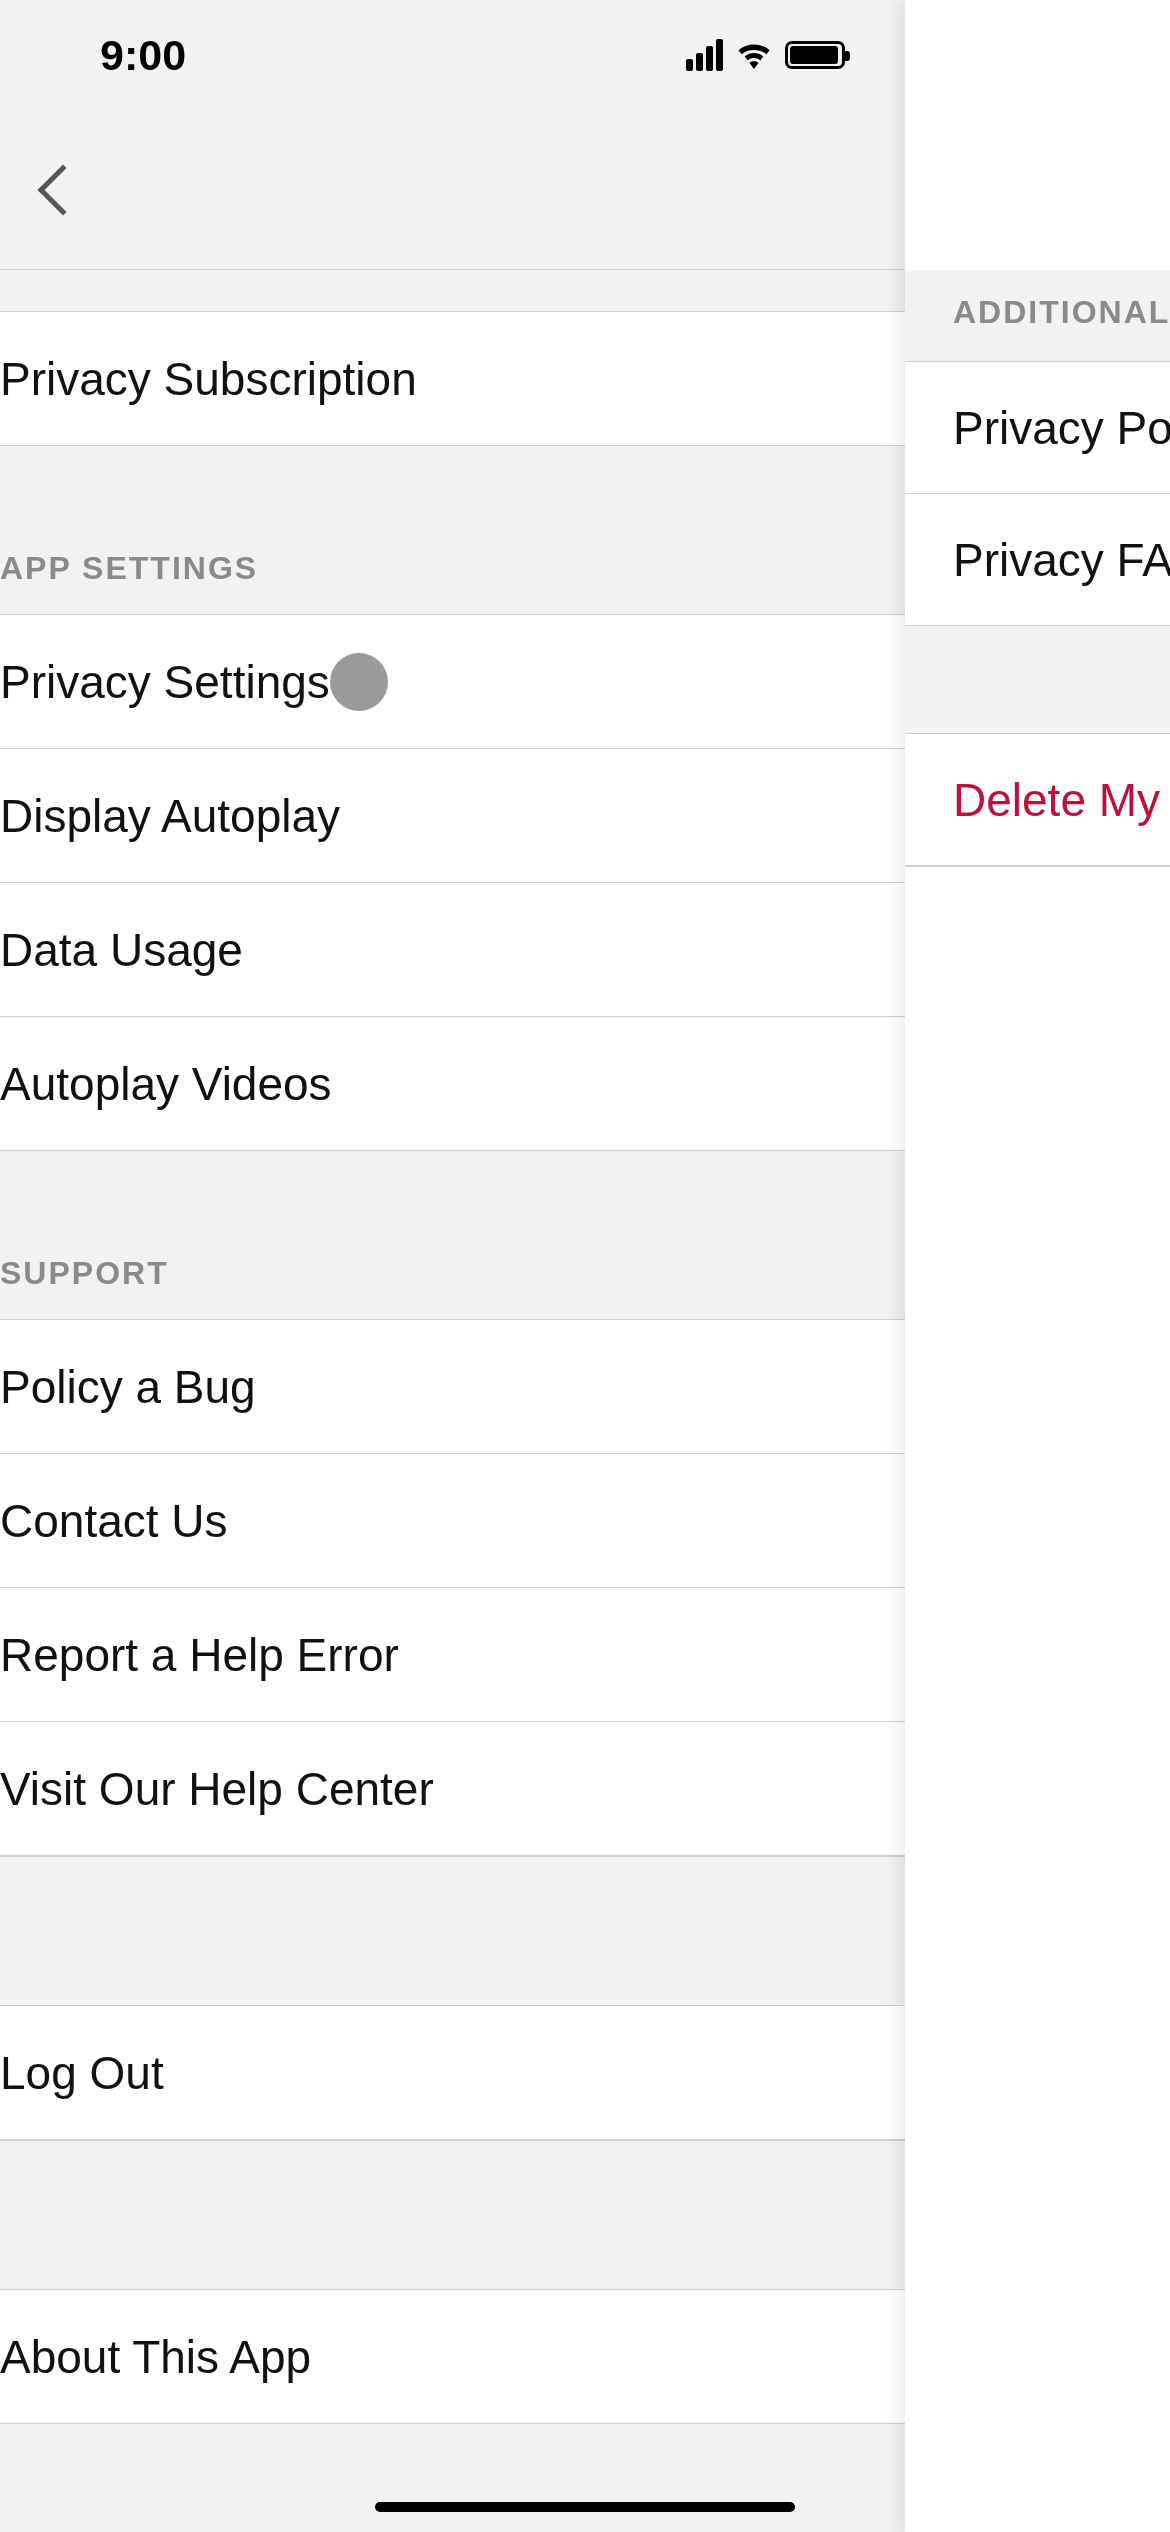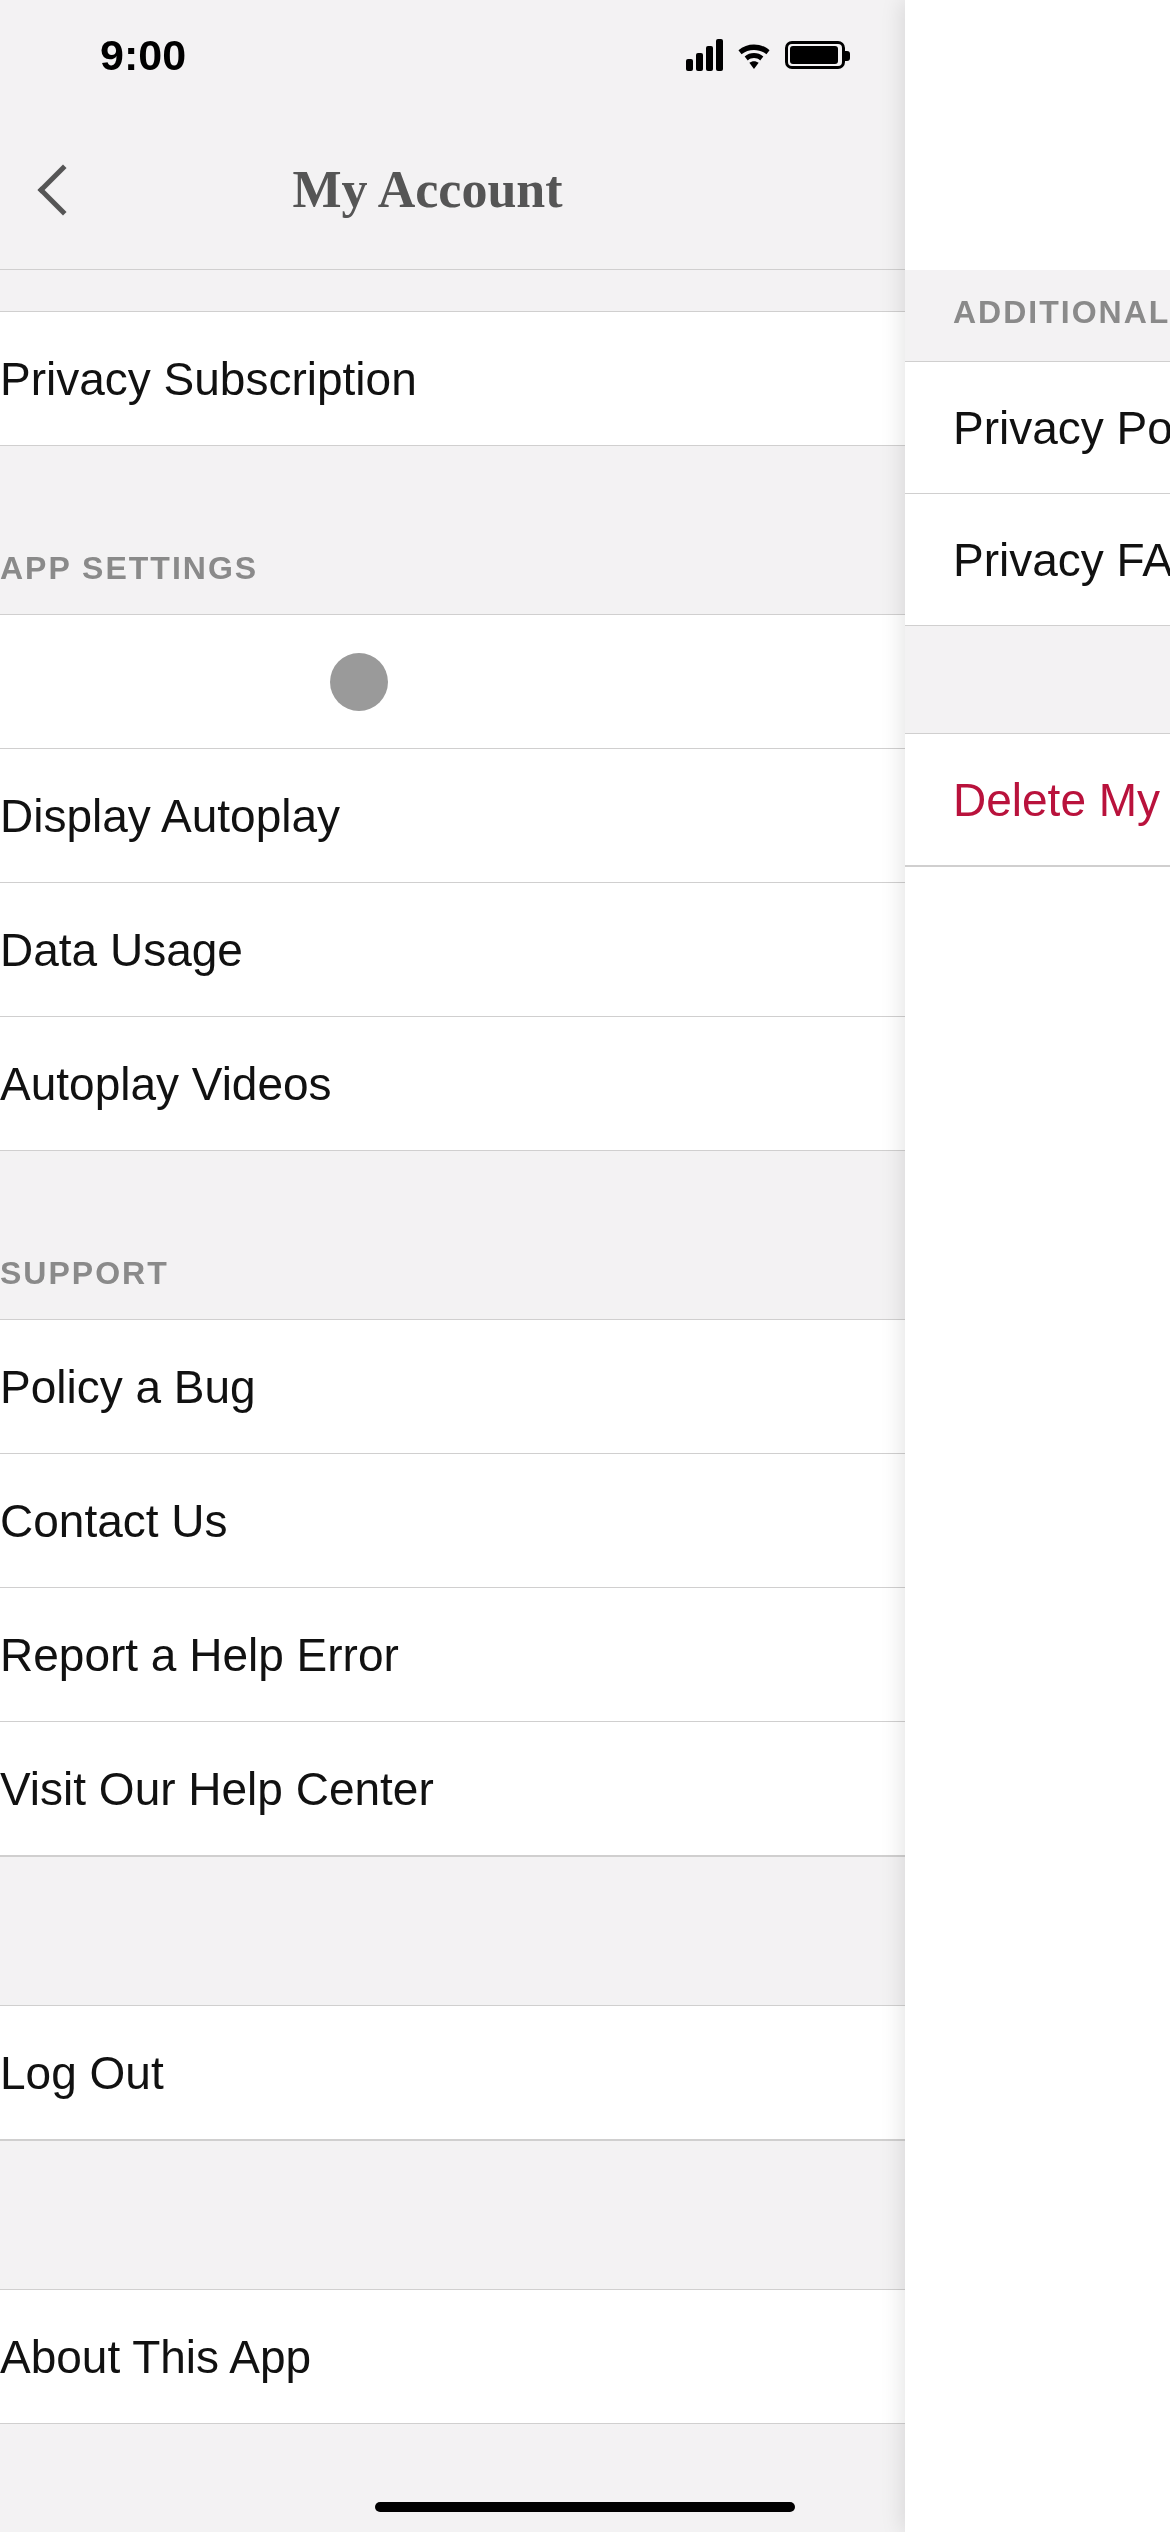--- a/index.html
+++ b/index.html
@@ -175,35 +175,35 @@
         <path d="M12 18l-3-4c1.8-1.4 4.2-1.4 6 0l-3 4zm-6-8c3.4-3 8.6-3 12 0l-2 2.5c-2.3-2-5.7-2-8 0L6 10zm-4-4c5.6-5 14.4-5 20 0l-2 2.5C15.7 4.8 8.3 4.8 4 8.5L2 6z" fill="#000"></path>
       </svg>
       <span class="battery-icon">
           <span class="battery-fill"></span>
         </span>
     </span>
   </div>
 
   <div class="nav-bar">
     <div class="back-chevron"></div>
-    <div class="nav-title">My Account</div>
   </div>
 
   <div class="section-gap"></div>
 
   <div class="row-group">
     <div class="row">
       <span>Privacy Subscription</span>
     </div>
   </div>
 
   <div class="section-header">APP SETTINGS</div>
 
   <div class="row-group">
     <div class="row">
+      <span>Privacy Settings</span>
       <span class="tap-dot"></span>
     </div>
     <div class="row">
       <span>Display Autoplay</span>
     </div>
     <div class="row">
       <span>Data Usage</span>
     </div>
     <div class="row">
       <span>Autoplay Videos</span>

